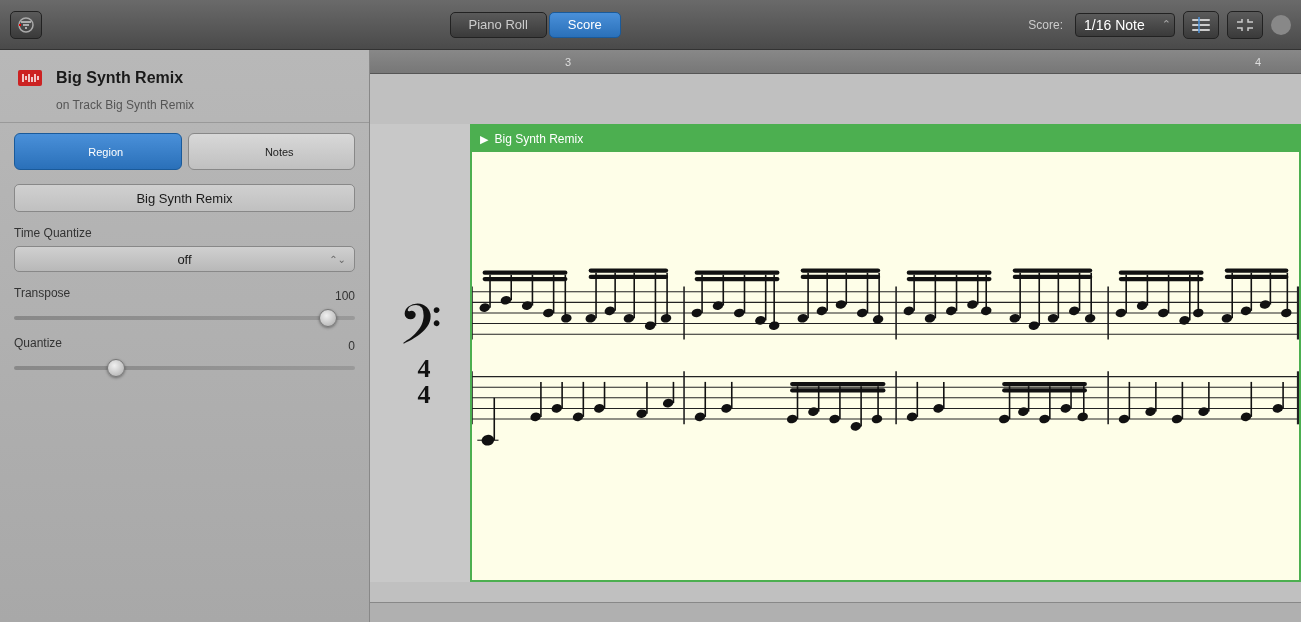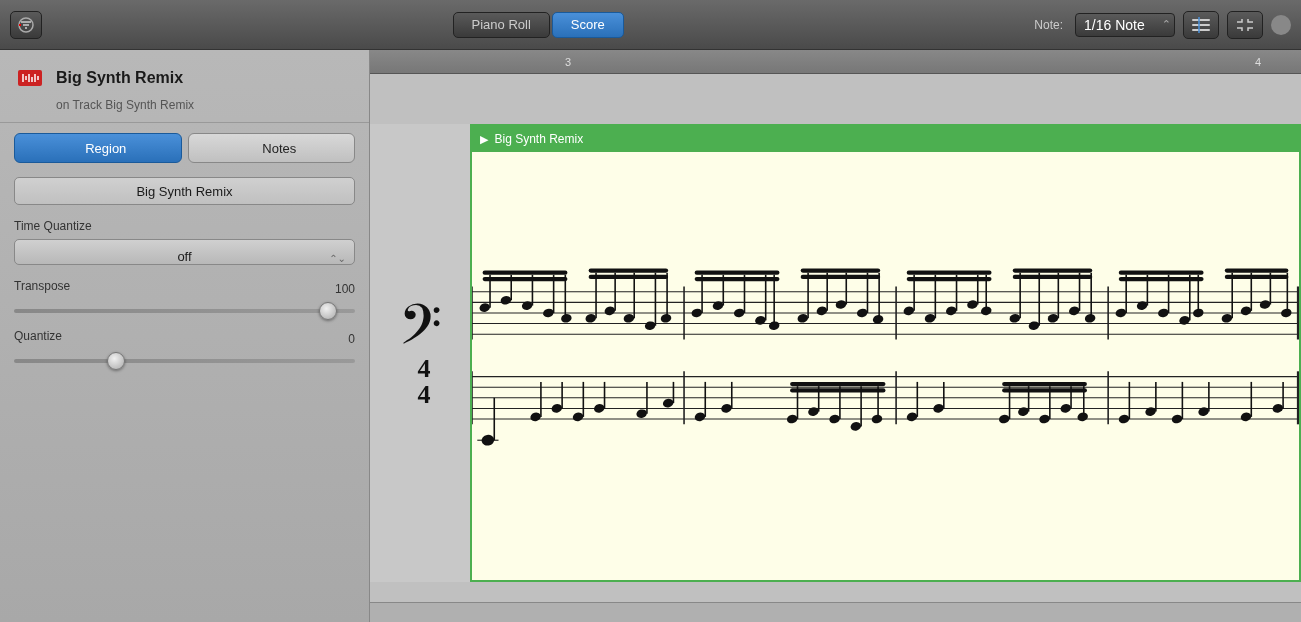--- a/index.html
+++ b/index.html
@@ -172,24 +172,24 @@
     }
 
     .tab-row {
       display: flex;
       gap: 6px;
       padding: 10px 14px;
     }
 
     .panel-tab {
       flex: 1;
-      height: 30px;
+      height: 37px;
       border-radius: 6px;
       border: 1px solid #888;
-      font-size: 13px;
+      font-size: 11px;
       font-weight: 500;
       cursor: pointer;
       display: flex;
       align-items: center;
       justify-content: center;
       color: #222;
       background: linear-gradient(to bottom, #d8d8d8, #c0c0c0);
       padding-left: 16px;
     }
 
@@ -240,21 +240,21 @@
       margin-bottom: 14px;
     }
 
     .styled-select {
       width: 100%;
       background: linear-gradient(to bottom, #d0d0d0, #b8b8b8);
       border: 1px solid #888;
       border-radius: 5px;
       height: 26px;
       display: flex;
-      align-items: flex-end;
+      align-items: center;
       justify-content: center;
       font-size: 13px;
       color: #1a1a1a;
       position: relative;
     }
 
     .styled-select::after {
       content: '⌃⌄';
       position: absolute;
       right: 8px;
@@ -379,21 +379,21 @@
         </svg>
       </div>
     </div>
 
     <div class="toolbar-center">
       <div class="tab-btn">Piano Roll</div>
       <div class="tab-btn active">Score</div>
     </div>
 
     <div class="toolbar-right">
-      <span class="grid-label">Note:</span>
+      <span class="grid-label">Score:</span>
       <div class="grid-select-wrap">
         <select class="grid-select">
           <option>1/16 Note</option>
           <option>1/8 Note</option>
           <option>1/4 Note</option>
           <option>1/2 Note</option>
           <option>1 Note</option>
         </select>
       </div>
       <div class="icon-btn" style="width:36px;">

